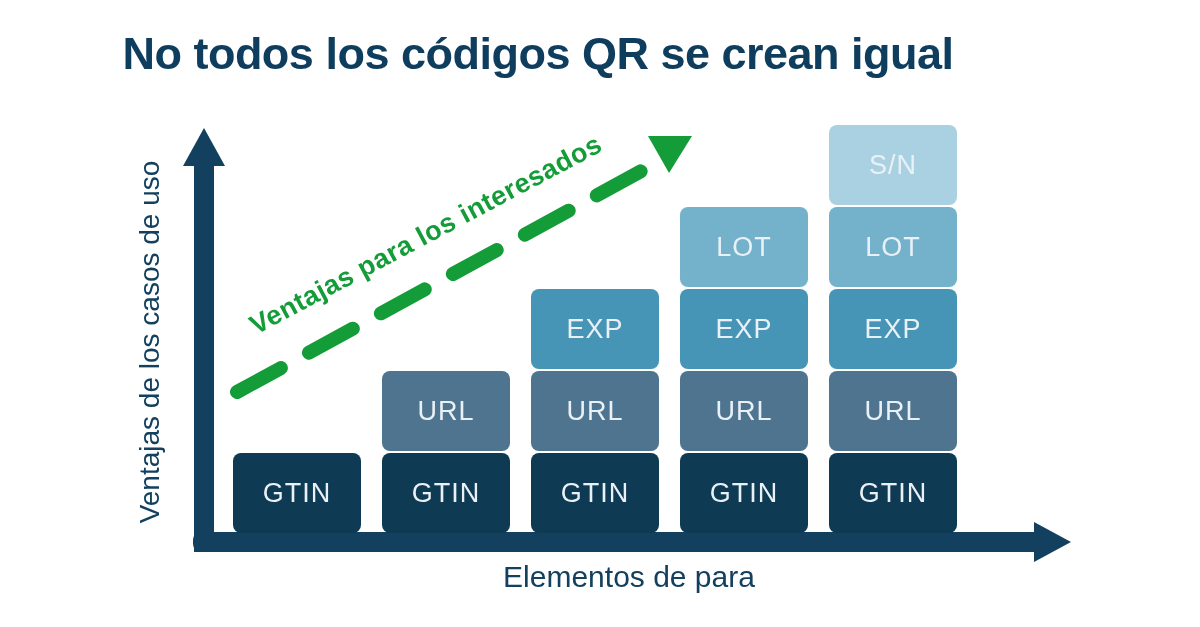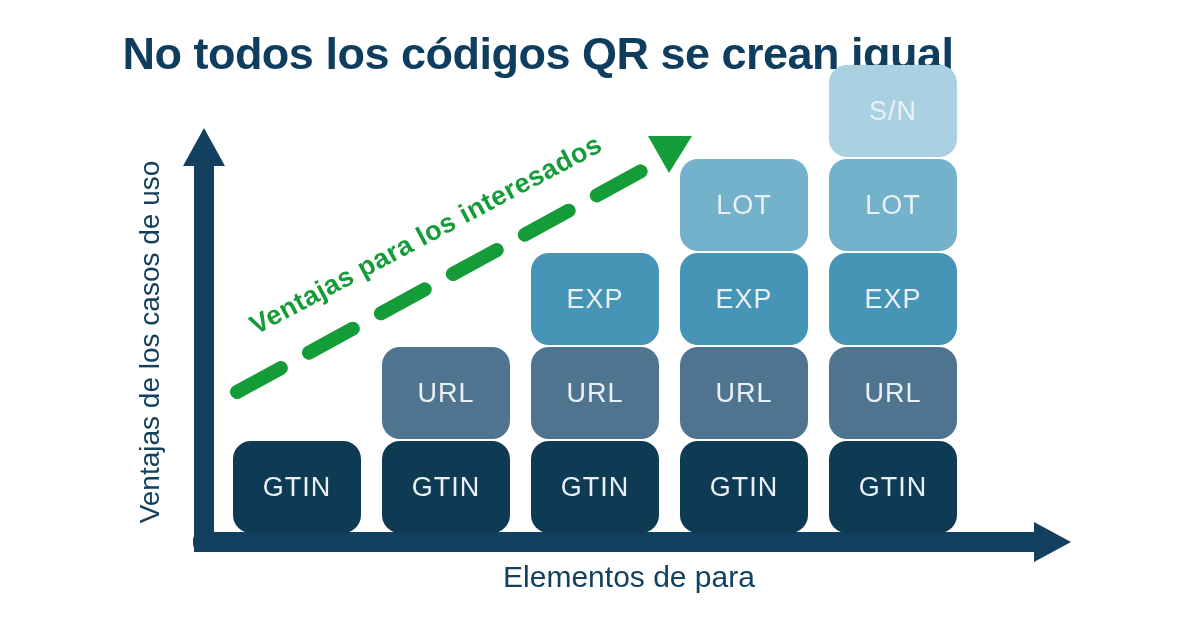--- a/index.html
+++ b/index.html
@@ -24,21 +24,21 @@
     position:absolute;left:150px;top:342px;white-space:nowrap;
     transform:translate(-50%,-50%) rotate(-90deg);font-size:28px;
   }
   .x-label{
     position:absolute;left:58px;top:560px;width:1142px;text-align:center;font-size:30px;
   }
   
   .col{position:absolute;bottom:94px;width:128px;display:flex;flex-direction:column;gap:2px;}
   .c1{left:233px}.c2{left:382px}.c3{left:531px}.c4{left:680px}.c5{left:829px}
   .block{
-    height:92px;border-radius:18px;display:flex;align-items:center;justify-content:center;
+    height:80px;border-radius:8px;display:flex;align-items:center;justify-content:center;
     font-size:27px;letter-spacing:1px;color:#e9f1f7;
   }
   
   .green-svg{position:absolute;left:0;top:0;width:1200px;height:627px;pointer-events:none;}
   .green-label{
     position:absolute;left:252px;top:312px;white-space:nowrap;
     transform-origin:left center;transform:rotate(-28deg);
     font-size:27px;font-weight:700;letter-spacing:0.5px;
   }
 </style>

